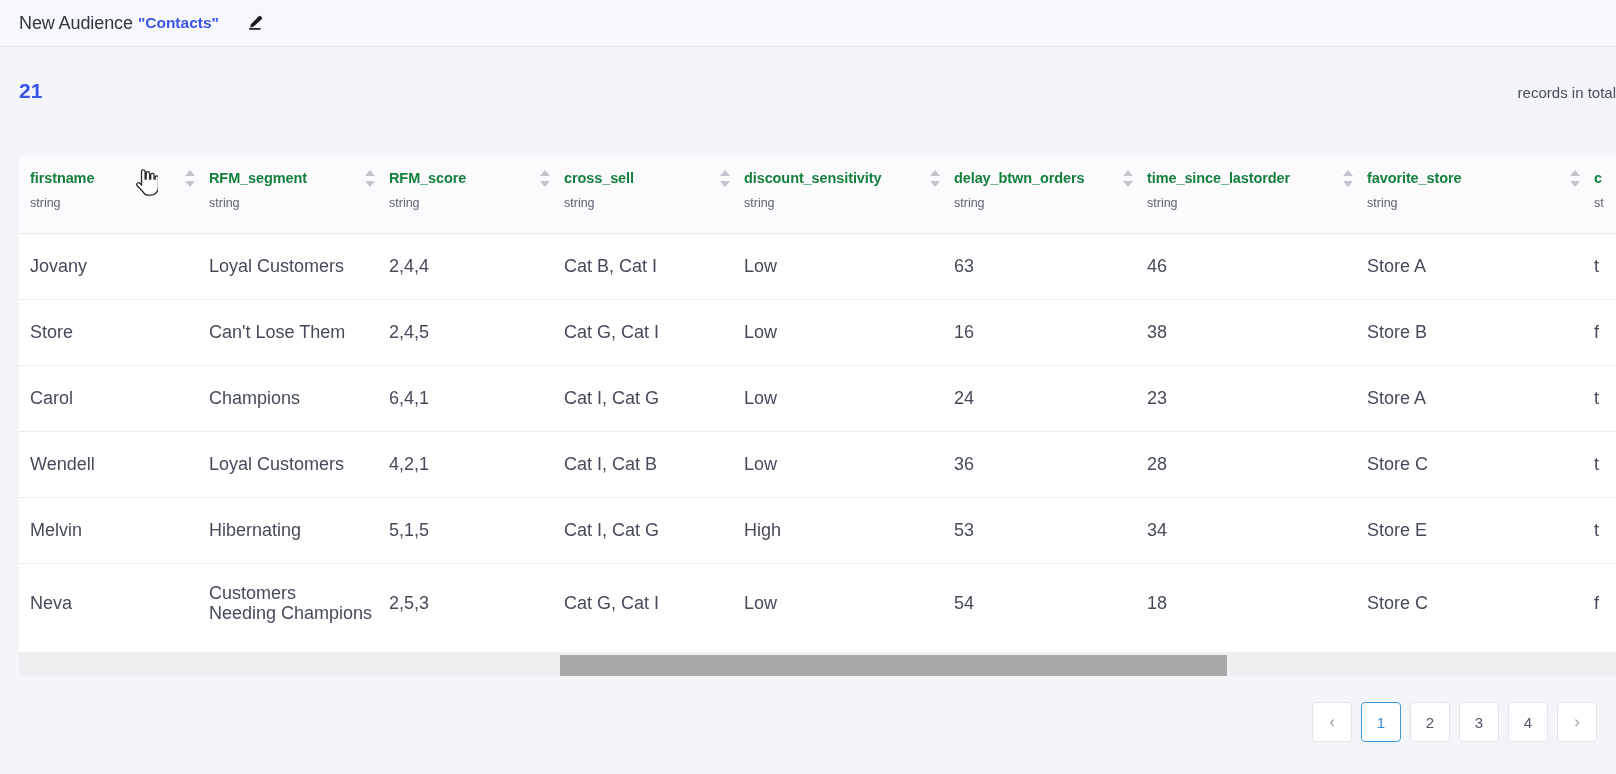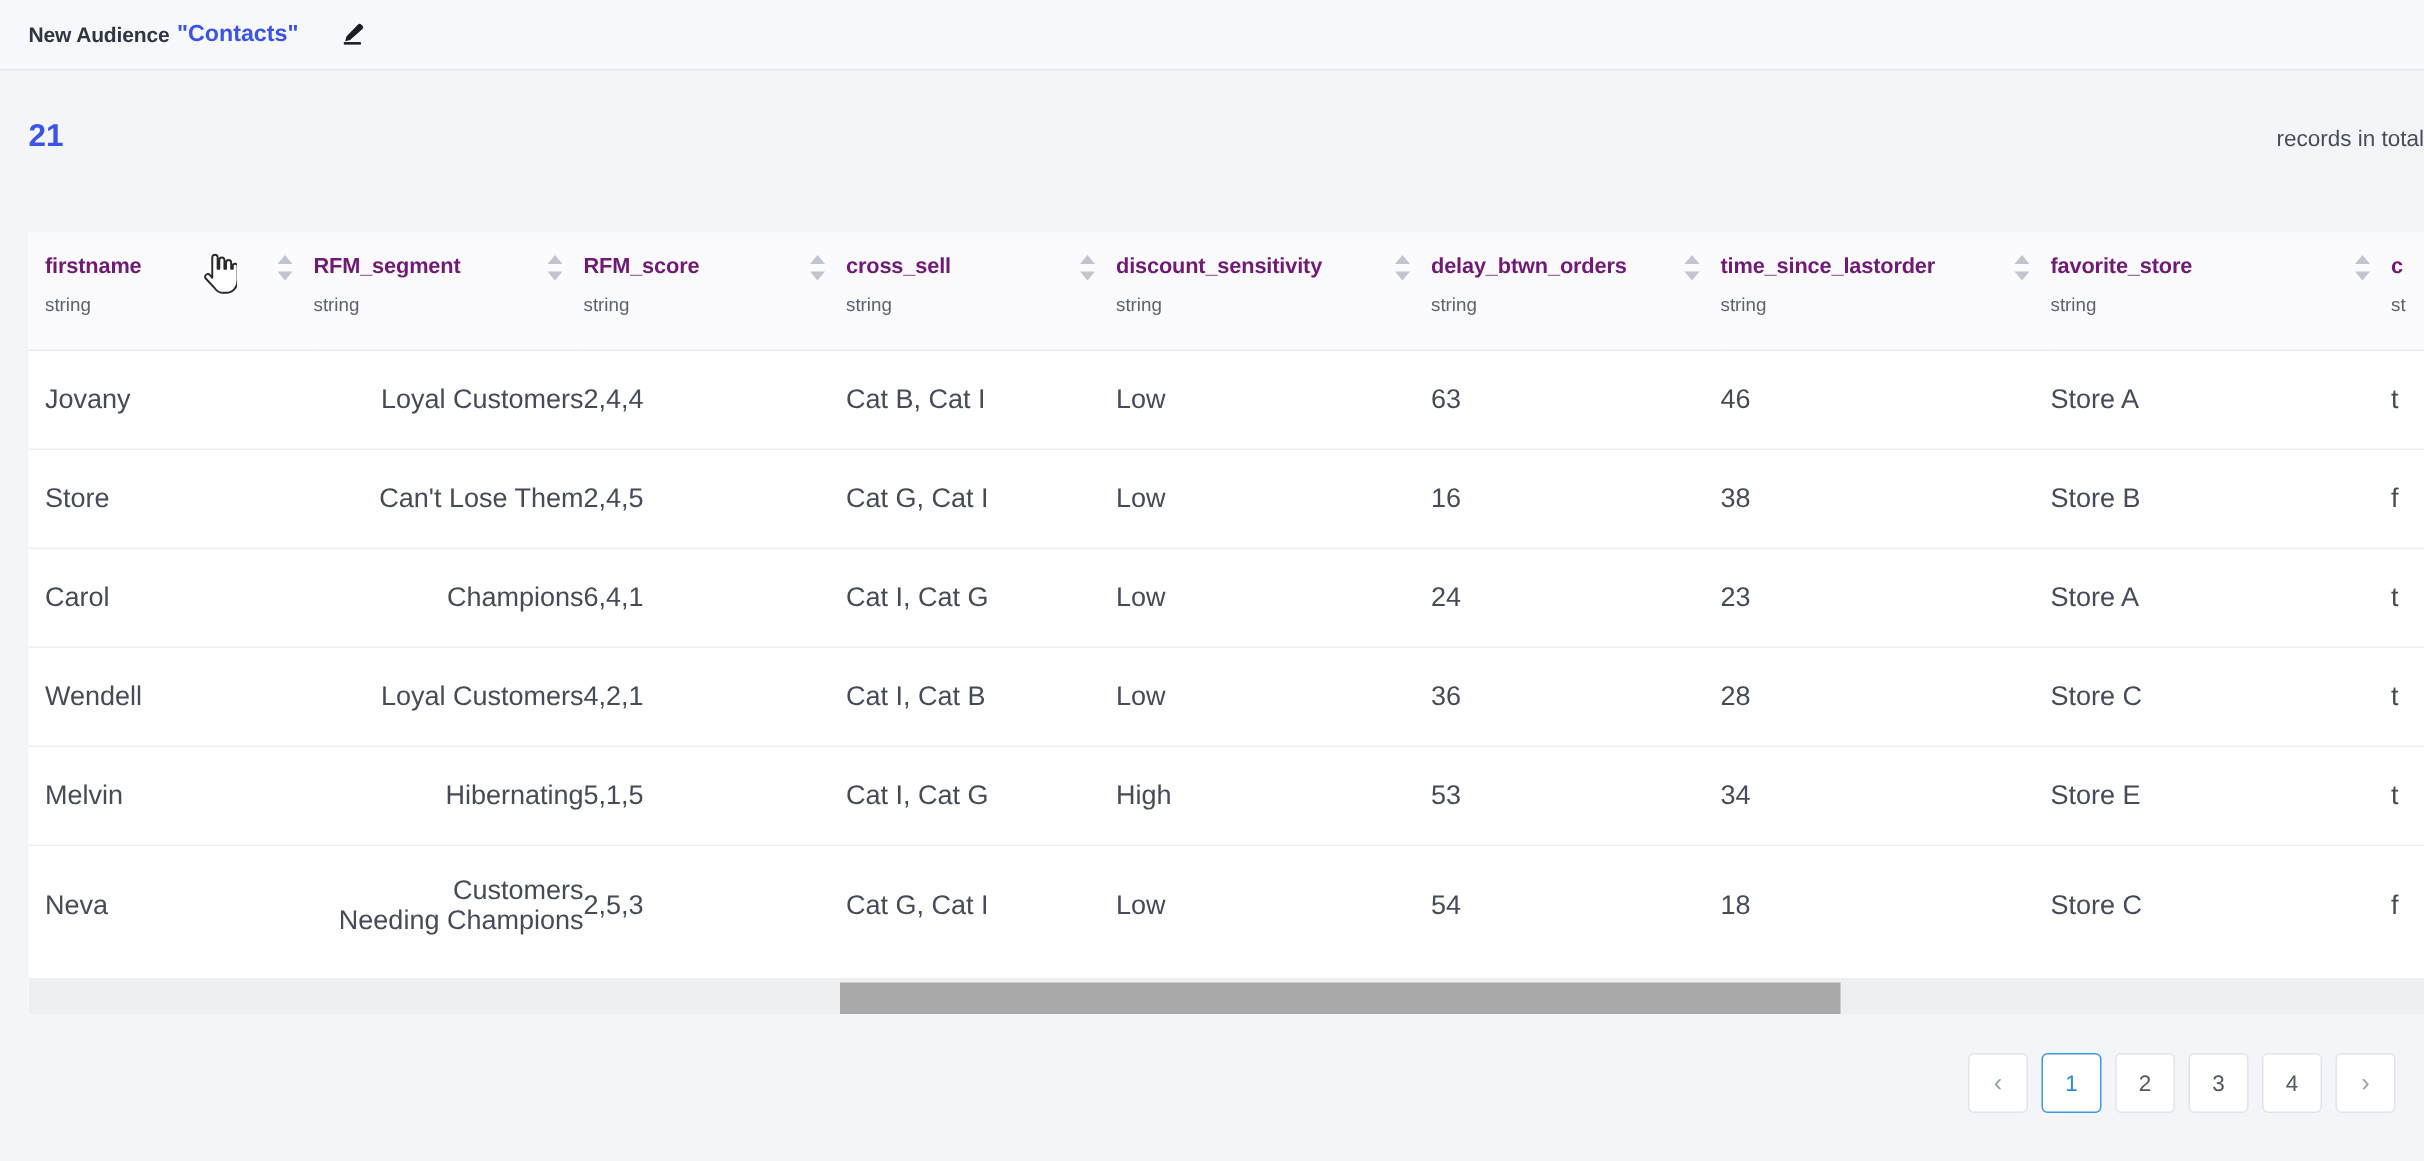--- a/index.html
+++ b/index.html
@@ -20,22 +20,22 @@
   
   #title-bar {
     height: 47px;
     display: flex;
     align-items: center;
     padding-left: 19px;
     border-bottom: 1px solid #e6e7ee;
     background: #f7f8fb;
   }
   .title-text {
-    font-size: 14px;
-    font-weight: 700;
+    font-size: 18px;
+    font-weight: 400;
     color: #2f3541;
     letter-spacing: -0.1px;
     white-space: nowrap;
   }
   .title-quoted {
     font-size: 15.5px;
     font-weight: 700;
     color: #3b53e8;
     margin-left: 5px;
     white-space: nowrap;
@@ -107,21 +107,21 @@
   }
   .th-inner {
     display: flex;
     align-items: flex-start;
     justify-content: space-between;
     padding-right: 14px;
   }
   .th-name {
     font-size: 14.5px;
     font-weight: 700;
-    color: #701a75;
+    color: #15803d;
     letter-spacing: -0.1px;
     white-space: nowrap;
     line-height: 18px;
   }
   .th-type {
     display: block;
     font-size: 12.5px;
     color: #5d6371;
     margin-top: 9px;
     line-height: 14px;
@@ -154,21 +154,21 @@
     border-bottom: 1px solid #eceef2;
     vertical-align: middle;
     padding: 0;
     line-height: 20px;
   }
   table.grid tbody tr:last-child td { border-bottom: none; }
   table.grid tbody tr.tall td { height: 80px; }
 
   
   .col-0 { width: 190px; padding-left: 11px !important; }
-  .col-1 { width: 180px; text-align: right; }
+  .col-1 { width: 180px; }
   .col-2 { width: 175px; }
   .col-3 { width: 180px; }
   .col-4 { width: 210px; }
   .col-5 { width: 193px; }
   .col-6 { width: 220px; }
   .col-7 { width: 227px; }
   .col-8 { width: 185px; }
 
   thead th.col-0 { padding-left: 11px !important; }
   tbody td.col-1, thead th.col-1 { padding-left: 0px; }

